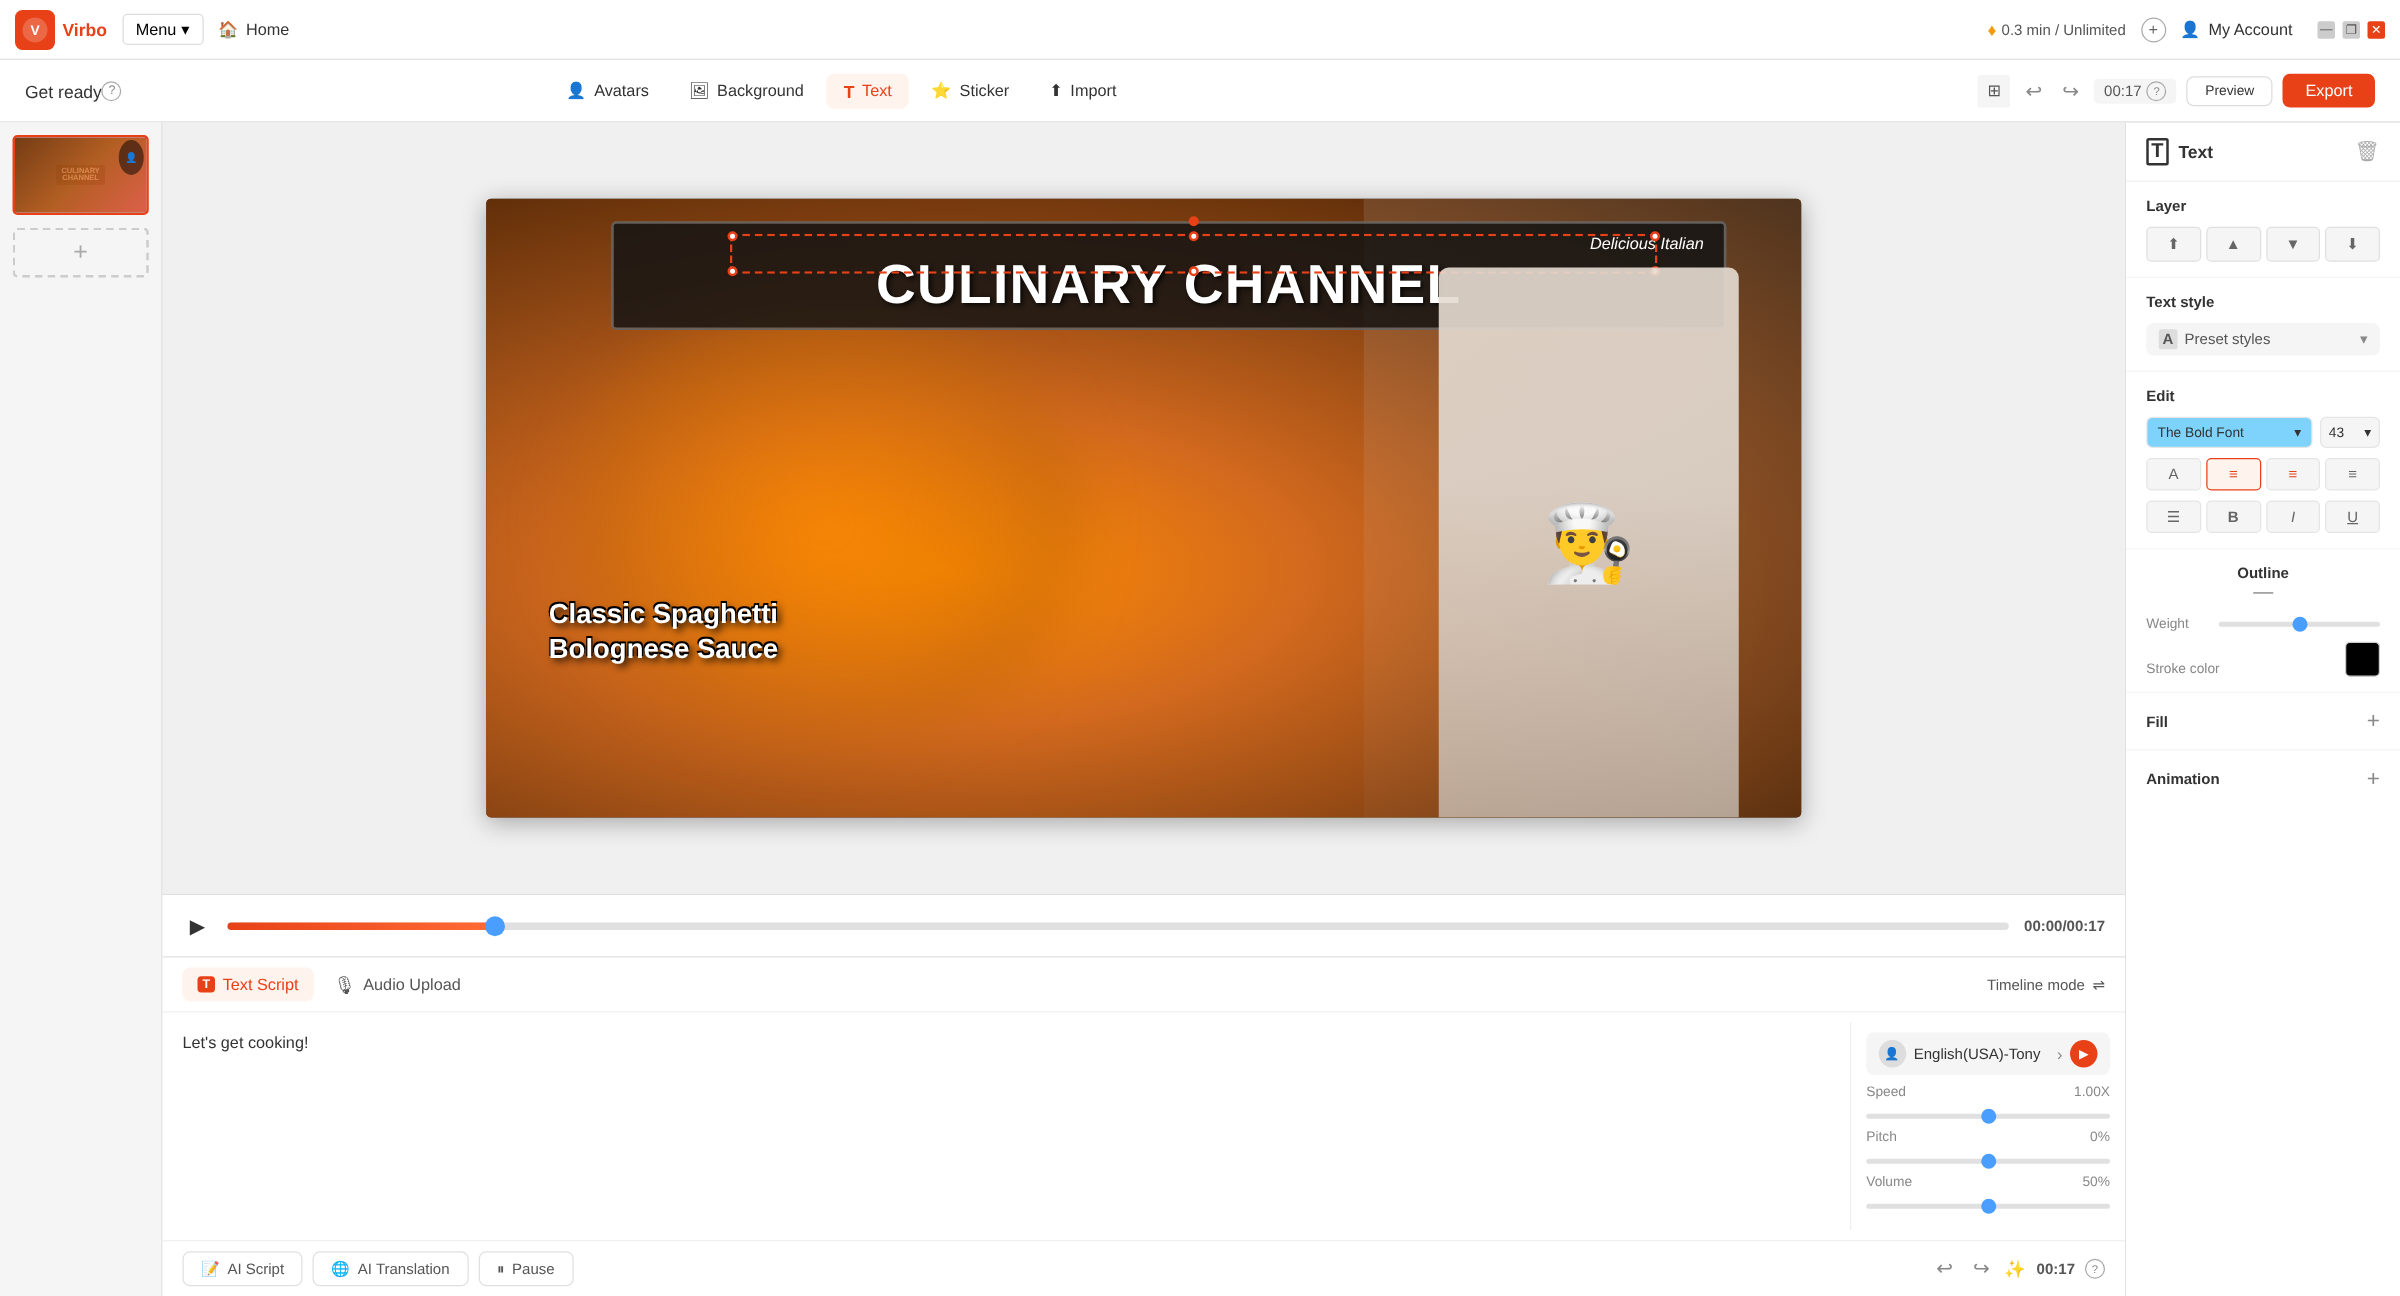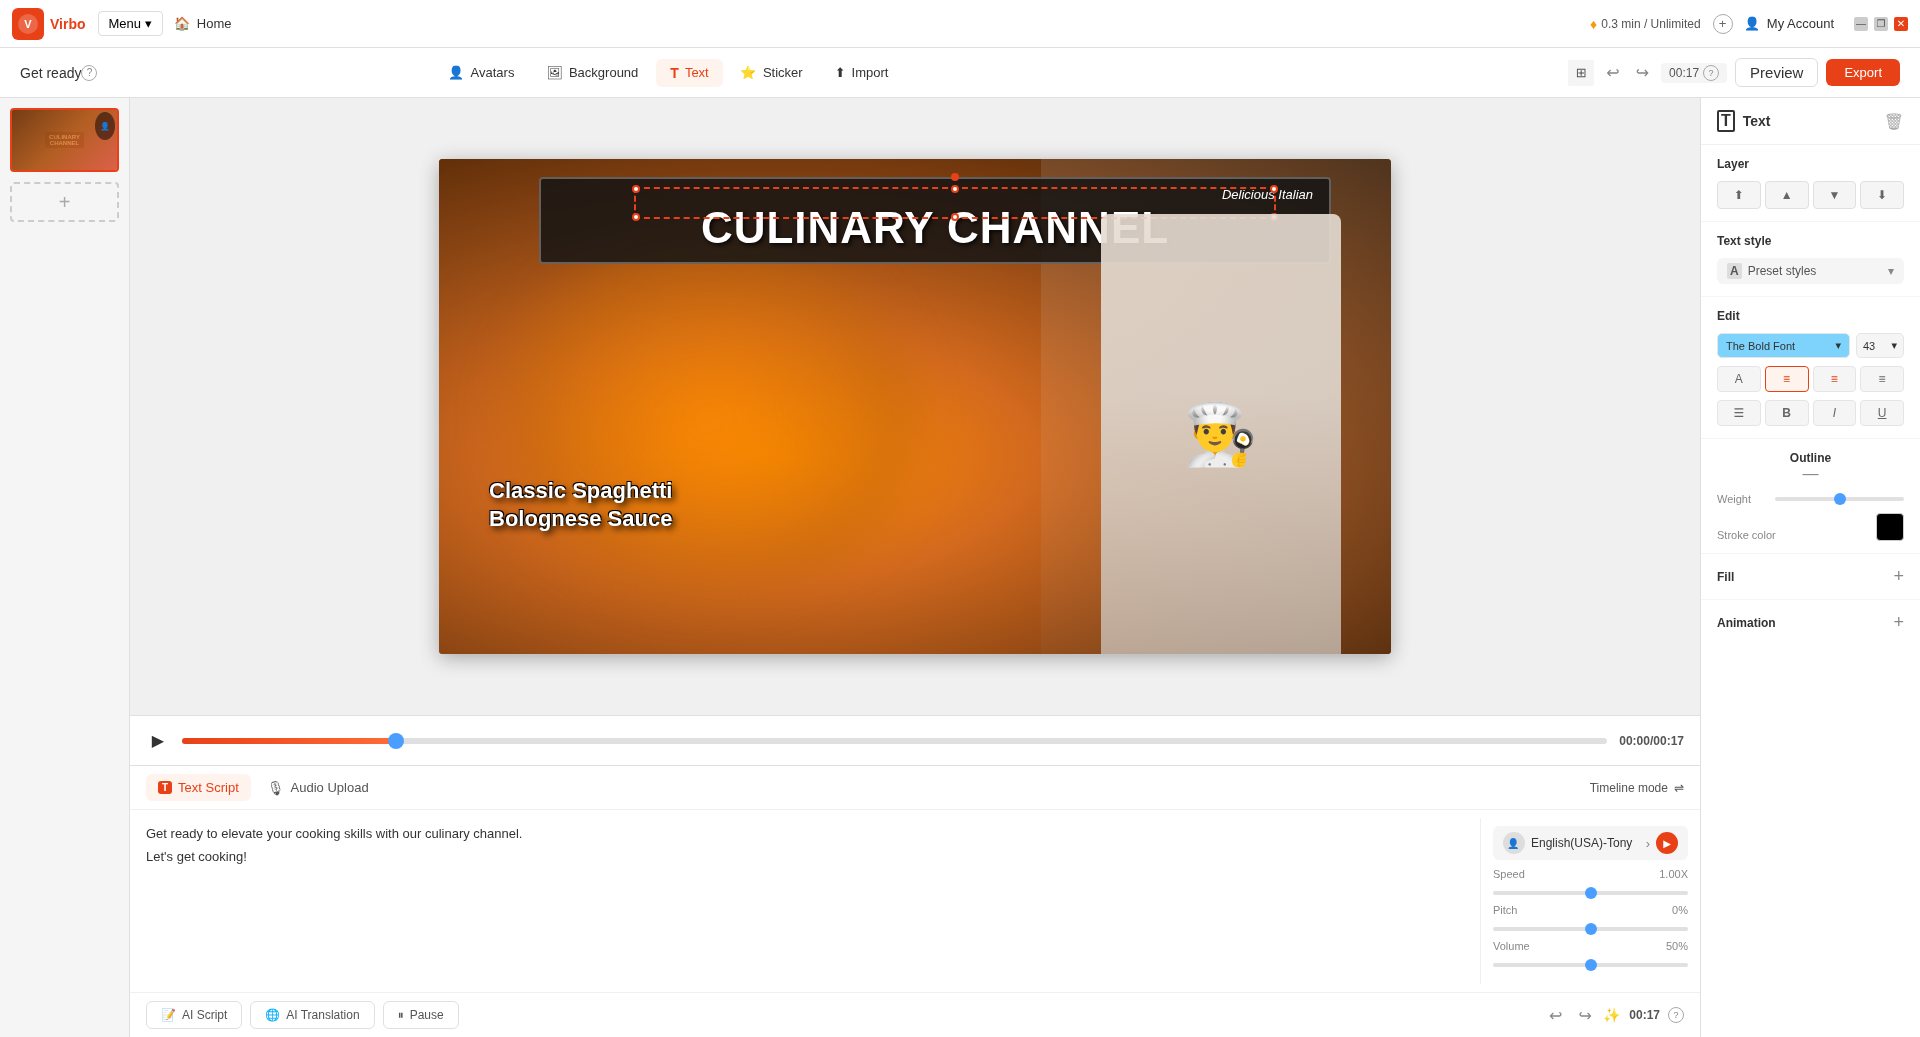--- a/index.html
+++ b/index.html
@@ -23,35 +23,35 @@
     .toolbar { display: flex; align-items: center; height: 50px; background: #fff; border-bottom: 1px solid #e0e0e0; padding: 0 20px; gap: 8px; }
     .project-name { font-size: 14px; font-weight: 500; display: flex; align-items: center; gap: 0; }
     .project-help { width: 16px; height: 16px; border: 1px solid #aaa; border-radius: 50%; display: flex; align-items: center; justify-content: center; font-size: 10px; color: #888; cursor: pointer; }
     .toolbar-center { display: flex; align-items: center; gap: 4px; margin: 0 auto; }
     .tool-btn { display: flex; align-items: center; gap: 6px; padding: 6px 14px; border: none; background: none; cursor: pointer; border-radius: 6px; font-size: 13px; color: #333; transition: background 0.15s; }
     .tool-btn.active { background: #fff3ed; color: #e84118; }
     .toolbar-right { display: flex; align-items: center; gap: 8px; margin-left: auto; }
     .undo-btn, .redo-btn { background: none; border: none; cursor: pointer; color: #888; font-size: 16px; padding: 4px; }
     .time-display { font-size: 12px; color: #555; background: #f5f5f5; padding: 2px 8px; border-radius: 4px; display: flex; align-items: center; gap: 4px; }
     .help-circle { width: 16px; height: 16px; border: 1px solid #aaa; border-radius: 50%; display: flex; align-items: center; justify-content: center; font-size: 9px; color: #888; cursor: pointer; }
-    .preview-btn { background: none; border: 1px solid #ddd; border-radius: 6px; padding: 5px 14px; cursor: pointer; font-size: 15px; color: #333; }
+    .preview-btn { background: none; border: 1px solid #ddd; border-radius: 6px; padding: 5px 14px; cursor: pointer; font-size: 11px; color: #333; }
     .export-btn { background: #e84118; border: none; border-radius: 6px; padding: 6px 18px; cursor: pointer; font-size: 13px; color: #fff; font-weight: 500; }
 
     
     .main-layout { display: flex; height: calc(1037px - 98px); }
 
     
     .slides-panel { width: 130px; background: #f5f5f5; border-right: 1px solid #e0e0e0; padding: 10px; display: flex; flex-direction: column; gap: 10px; overflow-y: auto; }
     .slide-item { position: relative; border: 2px solid #e84118; border-radius: 4px; overflow: hidden; cursor: pointer; }
     .slide-number { position: absolute; top: 2px; left: 2px; background: rgba(0,0,0,0.5); color: #fff; font-size: 9px; padding: 1px 4px; border-radius: 2px; }
     .slide-thumb { width: 100%; height: 60px; background: linear-gradient(135deg, #1a1a1a 0%, #333 50%, #555 100%); display: flex; align-items: center; justify-content: center; position: relative; overflow: hidden; }
     .slide-thumb-inner { font-size: 7px; color: #fff; text-align: center; font-weight: 700; }
     .add-slide-btn { width: 100%; height: 40px; border: 2px dashed #ccc; border-radius: 4px; background: none; cursor: pointer; display: flex; align-items: center; justify-content: center; color: #aaa; font-size: 20px; }
     .canvas-container { flex: 1; display: flex; align-items: center; justify-content: center; padding: 20px; position: relative; }
-    .canvas { width: 952px; height: 495px; background: #1a1a1a; border-radius: 4px; position: relative; overflow: hidden; box-shadow: 0 4px 20px rgba(0,0,0,0.3); }
+    .canvas { width: 1052px; height: 495px; background: #1a1a1a; border-radius: 4px; position: relative; overflow: hidden; box-shadow: 0 4px 20px rgba(0,0,0,0.3); }
     .canvas-image { width: 100%; height: 100%; background: linear-gradient(135deg, #8B4513 0%, #D2691E 30%, #FF6347 50%, #FFA500 70%, #8B4513 100%); position: absolute; top: 0; left: 0; }
     .canvas-text-overlay { position: absolute; top: 18px; left: 100px; right: 60px; }
     .canvas-title-bg { background: rgba(20,20,20,0.85); padding: 8px 16px 10px; border-radius: 4px; border: 2px solid rgba(255,255,255,0.3); }
     .canvas-subtitle { font-size: 13px; color: #fff; text-align: right; font-style: italic; margin-bottom: 2px; }
     .canvas-title { font-size: 44px; font-weight: 900; color: #fff; text-align: center; text-transform: uppercase; letter-spacing: 1px; text-shadow: 2px 2px 4px rgba(0,0,0,0.8); line-height: 1.1; }
     .canvas-text2 { position: absolute; bottom: 120px; left: 50px; }
     .canvas-text2 p { font-size: 22px; font-weight: 800; color: #fff; text-shadow: 3px 3px 6px rgba(0,0,0,0.9), -1px -1px 0 #000, 1px -1px 0 #000; line-height: 1.3; }
     .selection-handle { position: absolute; top: 10px; left: 95px; right: 55px; bottom: 45px; border: 2px dashed #e84118; pointer-events: none; border-radius: 2px; }
     .handle-dot { position: absolute; width: 8px; height: 8px; background: #fff; border: 2px solid #e84118; border-radius: 50%; }
     .handle-tl { top: -4px; left: -4px; }
@@ -313,21 +313,20 @@
           <span>Audio Upload</span>
         </button>
         <div class="timeline-mode">
           <span>Timeline mode</span>
           <span>⇌</span>
         </div>
       </div>
 
       <div class="script-content">
         <div class="script-text">
-          <p>Get ready to elevate your cooking skills with our culinary channel.</p>
           <p>Let's get cooking!</p>
         </div>
 
         <div class="voice-panel">
           <div class="voice-selector">
             <div class="voice-avatar">👤</div>
             <span class="voice-name">English(USA)-Tony</span>
             <span style="color:#888;">›</span>
             <button class="voice-play">▶</button>
           </div>

